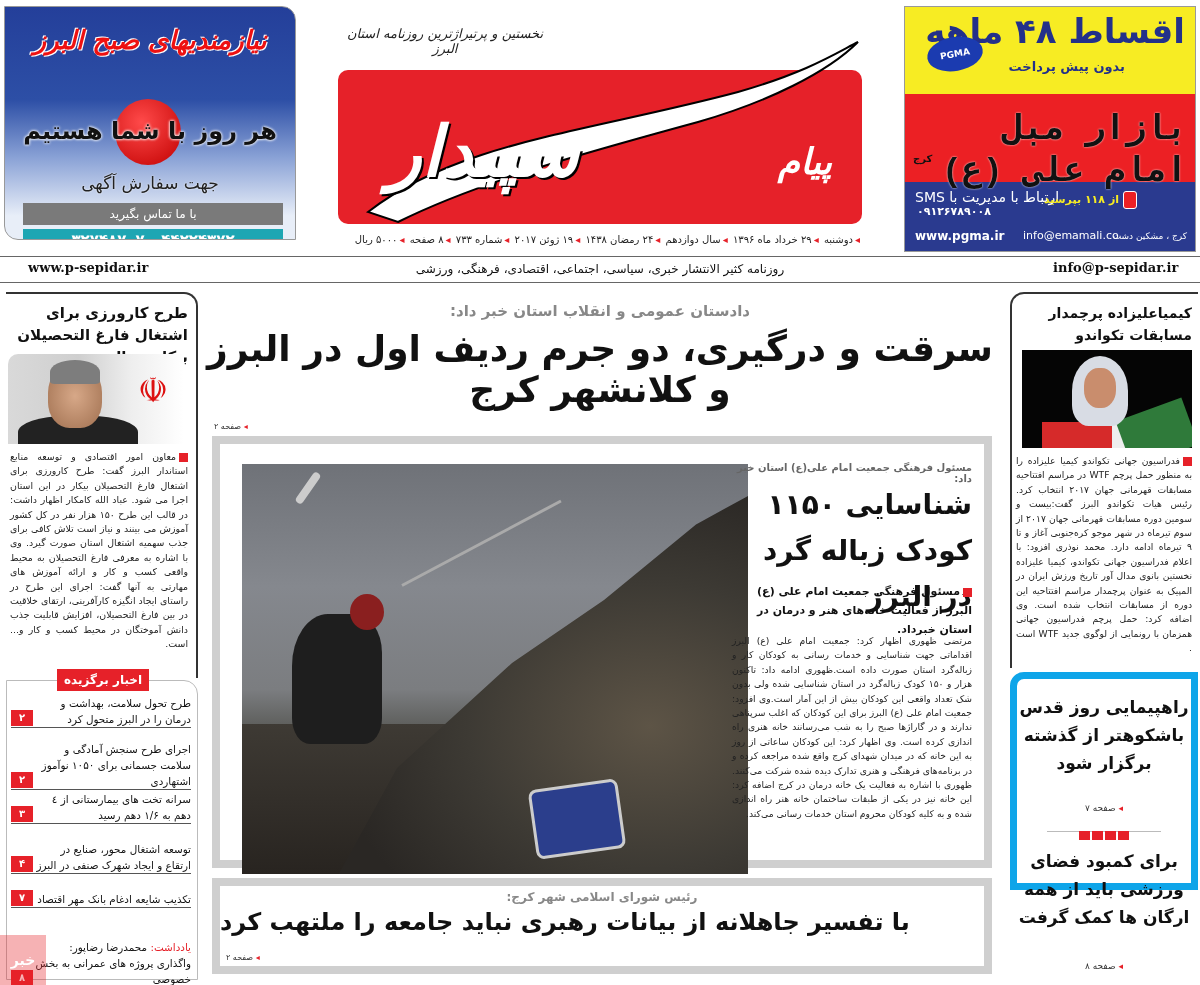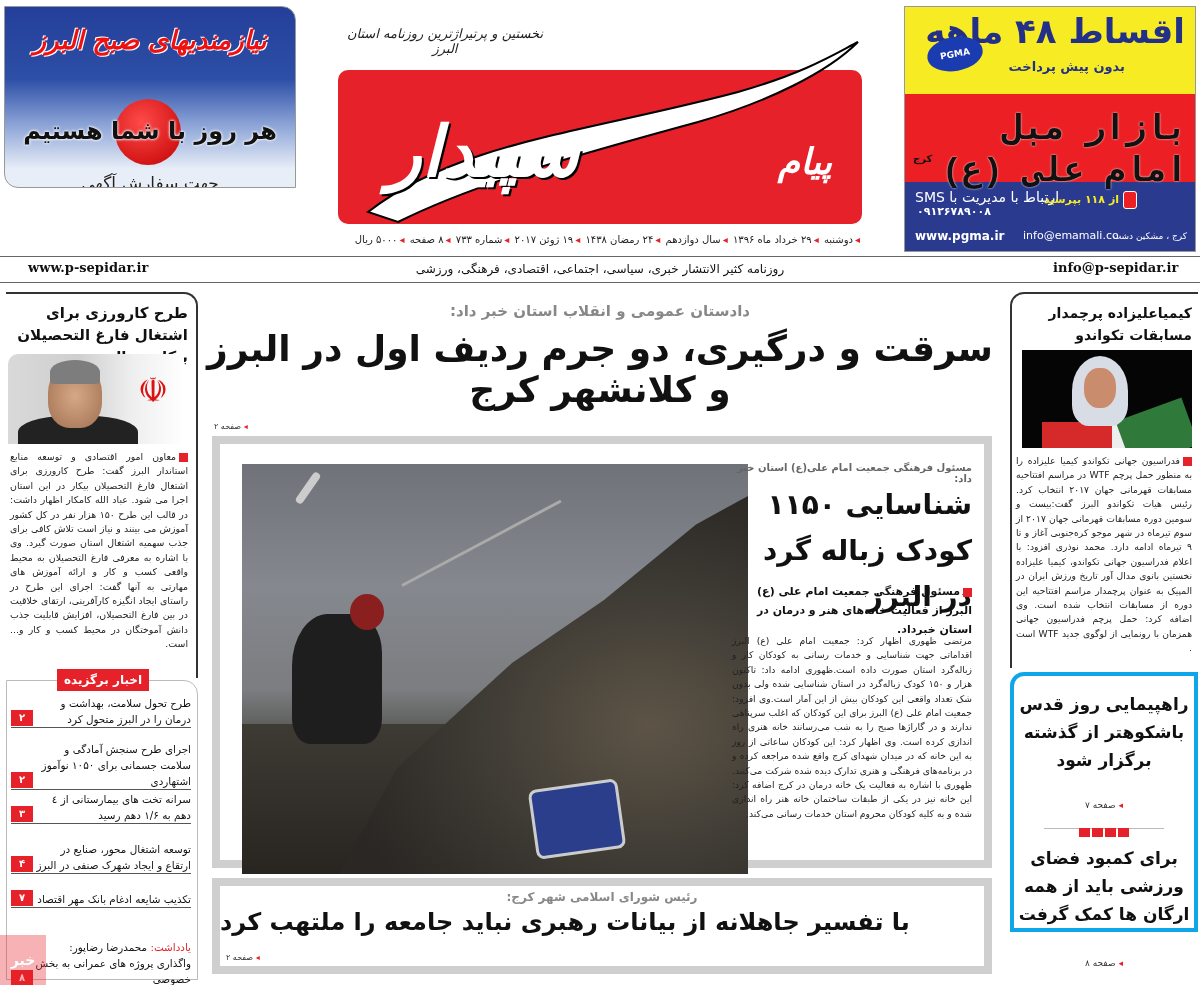--- a/index.html
+++ b/index.html
@@ -1,21 +1,21 @@
 <!DOCTYPE html>
 <html><head>
 <meta charset="utf-8">
 <style>
   * { box-sizing: border-box; margin: 0; padding: 0; }
   html, body { width: 1200px; height: 985px; overflow: hidden; background: #fff; }
   body { font-family: "DejaVu Sans", sans-serif; color: #111; position: relative; direction: rtl; }
   .abs { position: absolute; }
 
   
-  .ad-left { left: 4px; top: 6px; width: 292px; height: 182px; border: 1px solid #999; border-radius: 0 14px 0 14px;
+  .ad-left { left: 4px; top: 6px; width: 292px; height: 234px; border: 1px solid #999; border-radius: 0 14px 0 14px;
     background: linear-gradient(#243f9a 0%, #2d4fa6 40%, #8aa2d6 65%, #e8eef8 90%); overflow: hidden; }
   .ad-left .t1 { position: absolute; top: 18px; width: 100%; text-align: center; color: #e11; font-family: "DejaVu Serif", serif; font-weight: bold; font-style: italic; font-size: 26px; text-shadow: 1px 1px 0 #fff, -1px -1px 0 #fff; }
   .ad-left .circle { position: absolute; left: 110px; top: 92px; width: 66px; height: 66px; border-radius: 50%; background: radial-gradient(circle at 40% 35%, #ff4a4a, #c10000); }
   .ad-left .t2 { position: absolute; top: 110px; width: 100%; text-align: center; color: #111; font-weight: bold; font-size: 24px; text-shadow: 0 0 3px #fff, 0 0 3px #fff; }
   .ad-left .t3 { position: absolute; top: 166px; width: 100%; text-align: center; color: #222; font-weight: normal; font-size: 17px; text-shadow: 0 0 2px #fff; }
   .ad-left .bar1 { position: absolute; left: 18px; top: 196px; width: 260px; height: 22px; background: #7a7a7a; color: #fff; font-size: 12px; text-align: center; line-height: 22px; }
   .ad-left .bar2 { position: absolute; left: 18px; top: 222px; width: 260px; height: 22px; background: #1ea6b3; color: #fff; font-size: 15px; font-weight: bold; text-align: center; line-height: 22px; letter-spacing: 1px; direction: ltr; }
 
   .ad-right { left: 904px; top: 6px; width: 292px; height: 246px; border: 1px solid #999; overflow: hidden; }
   .ad-right .yellow { position: absolute; top: 0; left: 0; right: 0; height: 87px; background: #f7ec23; }
@@ -101,21 +101,21 @@
   .rcol { left: 1010px; top: 292px; width: 188px; height: 376px; border-top: 2px solid #333; border-left: 2px solid #333; border-radius: 14px 0 0 0; }
   .rcol h2 { position: absolute; top: 8px; right: 6px; width: 176px; text-align: right; font-weight: bold; font-size: 14px; line-height: 22px; }
   .rphoto { position: absolute; top: 56px; left: 10px; width: 170px; height: 98px; background: #050505; overflow: hidden; }
   .rphoto .hijab { position: absolute; left: 50px; top: 6px; width: 56px; height: 70px; background: #d8dce4; border-radius: 50% 50% 30% 30%; }
   .rphoto .face { position: absolute; left: 62px; top: 18px; width: 32px; height: 40px; background: #c98d6d; border-radius: 45%; }
   .rphoto .flag-g { position: absolute; left: 100px; top: 58px; width: 70px; height: 50px; background: #2f7a3a; transform: rotate(-20deg); }
   .rphoto .flag-r { position: absolute; left: 20px; top: 72px; width: 80px; height: 40px; background: #d62a2a; }
   .rphoto .flag-w { position: absolute; left: 90px; top: 70px; width: 30px; height: 40px; background: #eee; }
   .rbody { position: absolute; top: 160px; right: 6px; width: 176px; font-size: 9.2px; line-height: 14.4px; text-align: justify; color: #222; }
 
-  .rbox { left: 1010px; top: 672px; width: 188px; height: 260px; border: 4px solid #0ea5e9; border-radius: 14px 0 0 0; }
+  .rbox { left: 1010px; top: 672px; width: 188px; height: 218px; border: 7px solid #0ea5e9; border-radius: 14px 0 0 0; }
   .rbox .hl { position: absolute; right: 0; width: 100%; text-align: center; font-weight: bold; font-size: 17px; line-height: 28px; }
   .rbox .pageref { position: absolute; width: 100%; text-align: center; font-size: 9px; }
   .rbox .sep { position: absolute; top: 152px; left: 30px; right: 30px; height: 1px; background: #bbb; }
   .rbox .squares { position: absolute; top: 146px; width: 100%; text-align: center; }
   .rbox .squares span { display: inline-block; width: 11px; height: 9px; background: #e62129; margin: 0 1px; }
 
   .watermark { left: 0; top: 935px; width: 46px; height: 50px; background: rgba(230,33,41,0.35); color: #fff; font-size: 14px; font-weight: bold; text-align: center; line-height: 50px; }
 </style>
 </head>
 <body>

